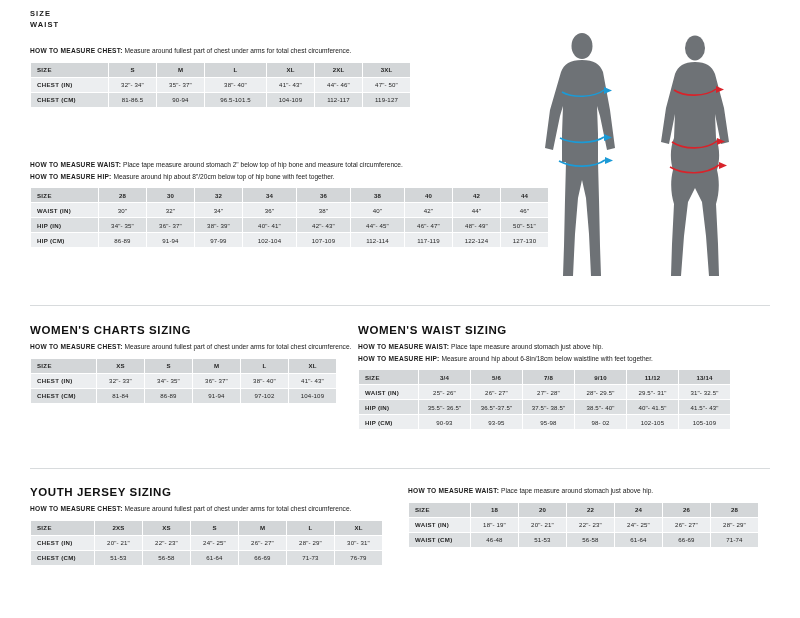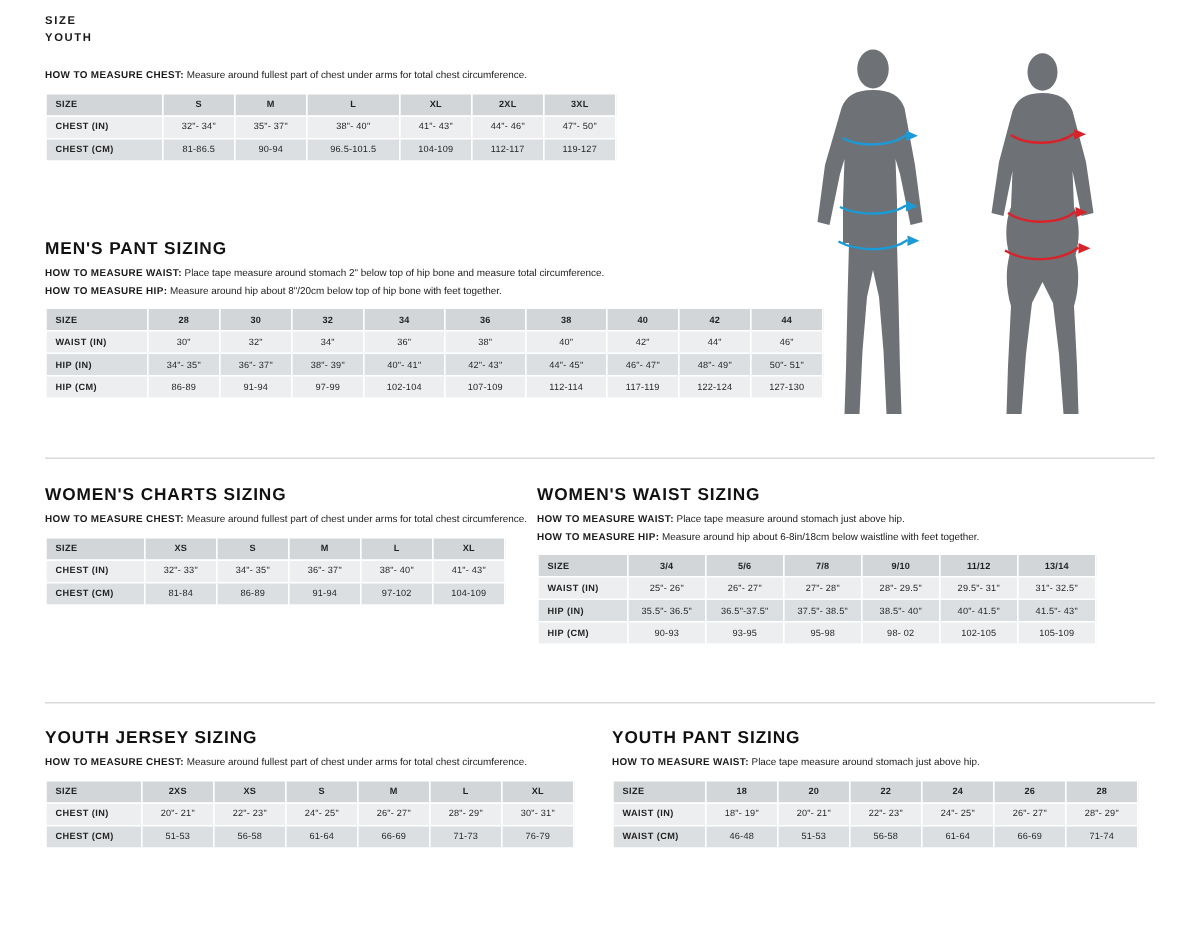--- a/index.html
+++ b/index.html
@@ -67,21 +67,21 @@
   
   .figures { position: absolute; left: 520px; top: 30px; width: 260px; height: 260px; }
 </style>
 </head>
 <body>
 
 <div class="page">
 
   <div class="doc-title">
     <div>SIZE</div>
-    <div>YOUTH</div>
+    <div>WAIST</div>
   </div>
 
   <div class="divider" style="top: 305px;"></div>
   <div class="divider" style="top: 468px;"></div>
 
   <div id="men-jersey" class="block">
       <div class="howto"><b>HOW TO MEASURE CHEST:</b> Measure around fullest part of chest under arms for total chest circumference.</div>
       <table class="sz">
         <tbody>
           <tr class="head">
@@ -108,21 +108,20 @@
             <td style="width: 48px;">90-94</td>
             <td style="width: 62px;">96.5-101.5</td>
             <td style="width: 48px;">104-109</td>
             <td style="width: 48px;">112-117</td>
             <td style="width: 48px;">119-127</td>
           </tr>
         </tbody>
       </table>
     </div>
   <div id="men-pant" class="block">
-      <div class="section-title">MEN'S PANT SIZING</div>
       <div class="howto"><b>HOW TO MEASURE WAIST:</b> Place tape measure around stomach 2" below top of hip bone and measure total circumference.</div>
       <div class="howto"><b>HOW TO MEASURE HIP:</b> Measure around hip about 8"/20cm below top of hip bone with feet together.</div>
       <table class="sz">
         <tbody>
           <tr class="head">
             <td class="rowlabel" style="width: 68px;">SIZE</td>
             <td style="width: 48px;">28</td>
             <td style="width: 48px;">30</td>
             <td style="width: 48px;">32</td>
             <td style="width: 54px;">34</td>
@@ -277,21 +276,20 @@
             <td style="width: 48px;">56-58</td>
             <td style="width: 48px;">61-64</td>
             <td style="width: 48px;">66-69</td>
             <td style="width: 48px;">71-73</td>
             <td style="width: 48px;">76-79</td>
           </tr>
         </tbody>
       </table>
     </div>
   <div id="youth-pant" class="block">
-      <div class="section-title">YOUTH PANT SIZING</div>
       <div class="howto"><b>HOW TO MEASURE WAIST:</b> Place tape measure around stomach just above hip.</div>
       <table class="sz">
         <tbody>
           <tr class="head">
             <td class="rowlabel" style="width: 62px;">SIZE</td>
             <td style="width: 48px;">18</td>
             <td style="width: 48px;">20</td>
             <td style="width: 48px;">22</td>
             <td style="width: 48px;">24</td>
             <td style="width: 48px;">26</td>

